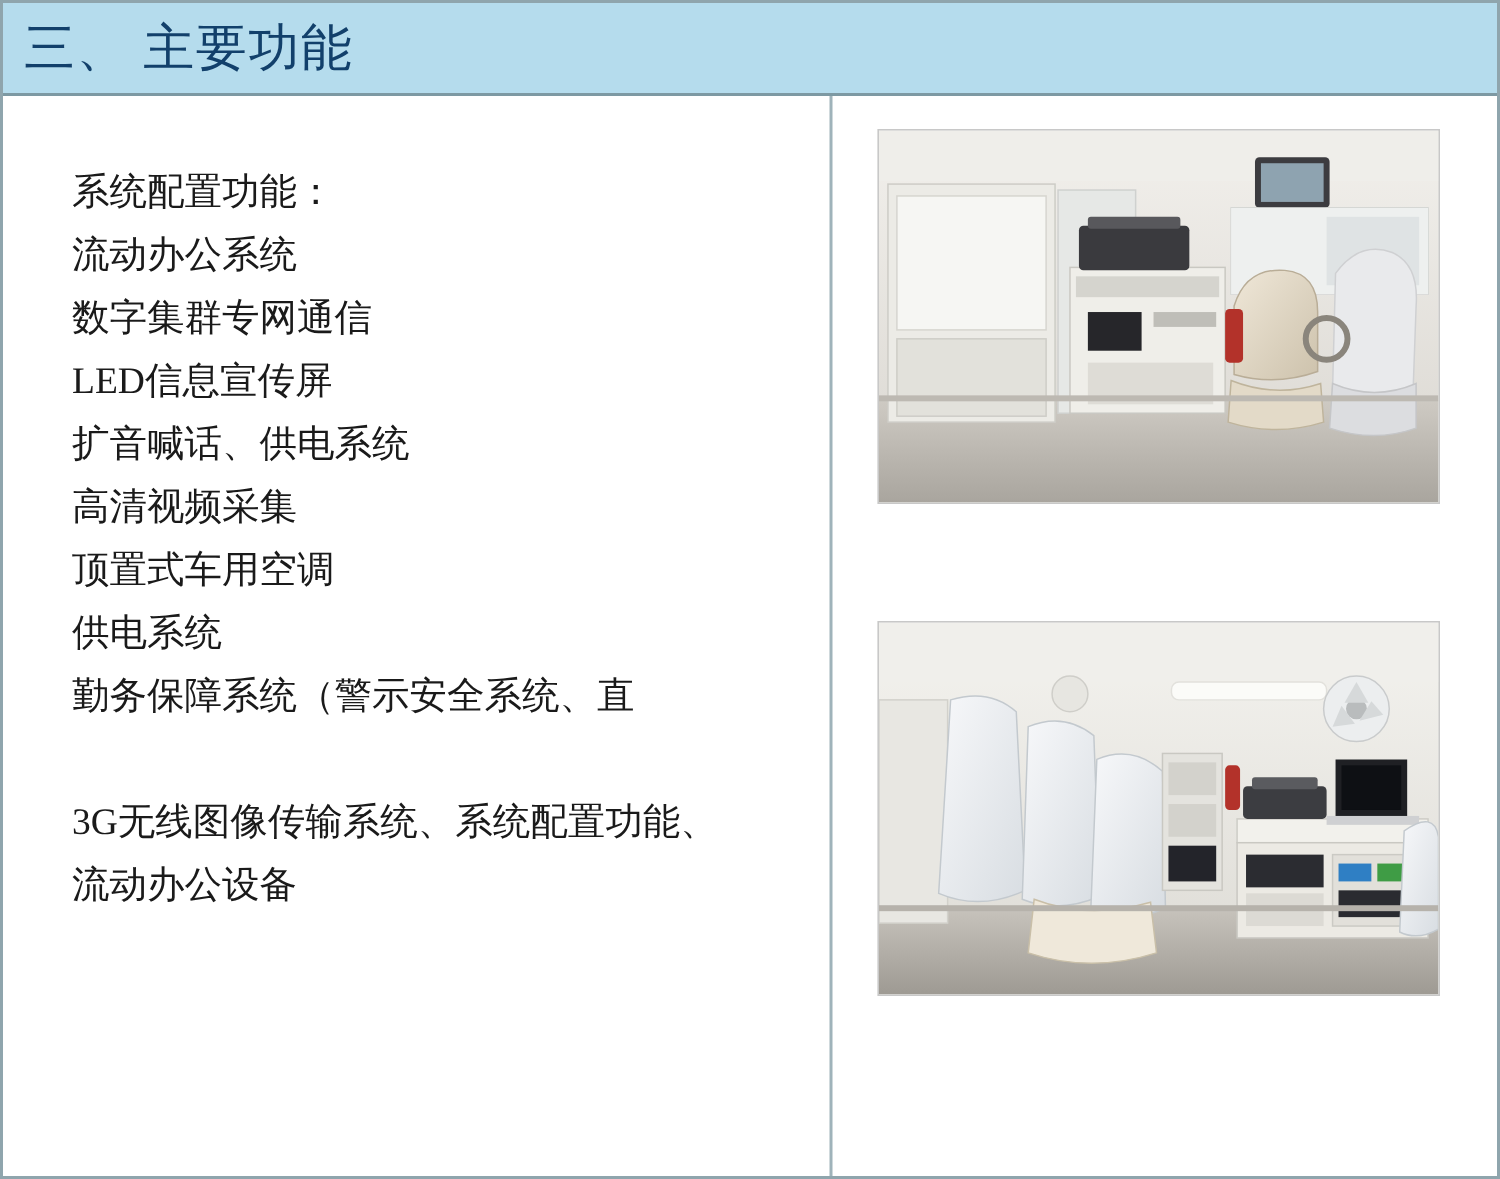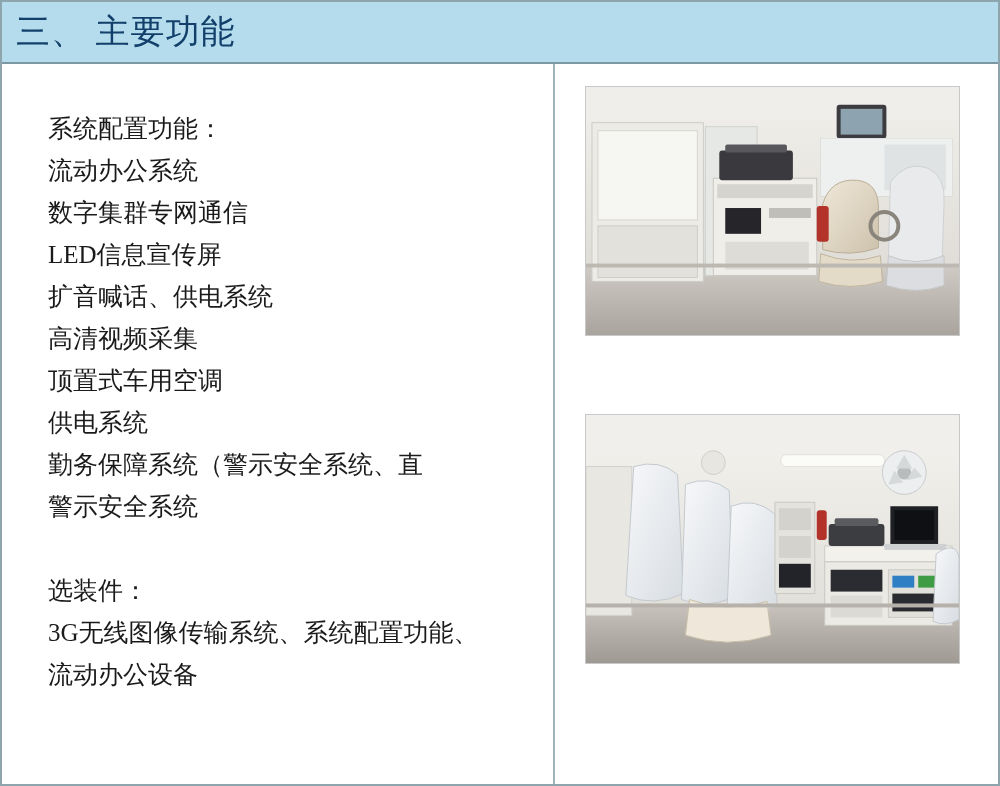--- a/index.html
+++ b/index.html
@@ -119,23 +119,21 @@
       <div class="text-block">
         <div class="text-line">系统配置功能：</div>
         <div class="text-line">流动办公系统</div>
         <div class="text-line">数字集群专网通信</div>
         <div class="text-line">LED信息宣传屏</div>
         <div class="text-line">扩音喊话、供电系统</div>
         <div class="text-line">高清视频采集</div>
         <div class="text-line">顶置式车用空调</div>
         <div class="text-line">供电系统</div>
         <div class="text-line">勤务保障系统（警示安全系统、直</div>
-        <div class="text-line">警示安全系统</div>
         <div class="spacer-line"></div>
-        <div class="text-line">选装件：</div>
         <div class="text-line">3G无线图像传输系统、系统配置功能、</div>
         <div class="text-line">流动办公设备</div>
       </div>
     </div>
 
     <div class="right-col">
 
       <div class="photo photo-1">
         <svg class="ph-svg" viewBox="0 0 375 250" preserveAspectRatio="none">
           <defs>

